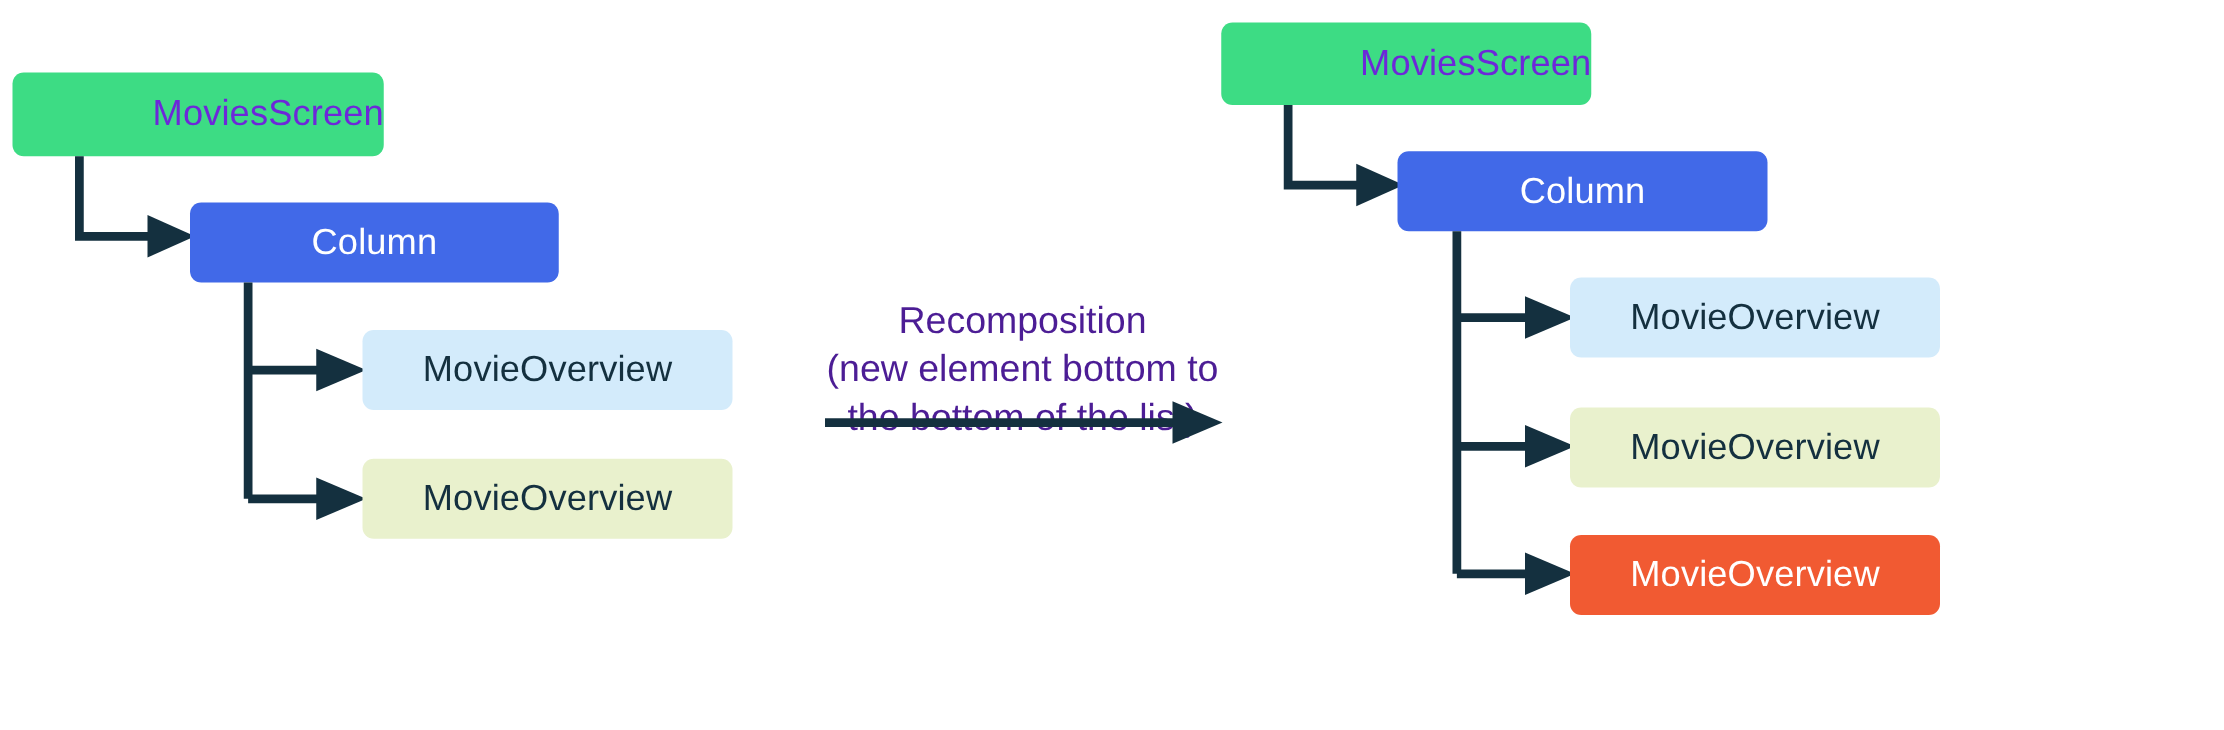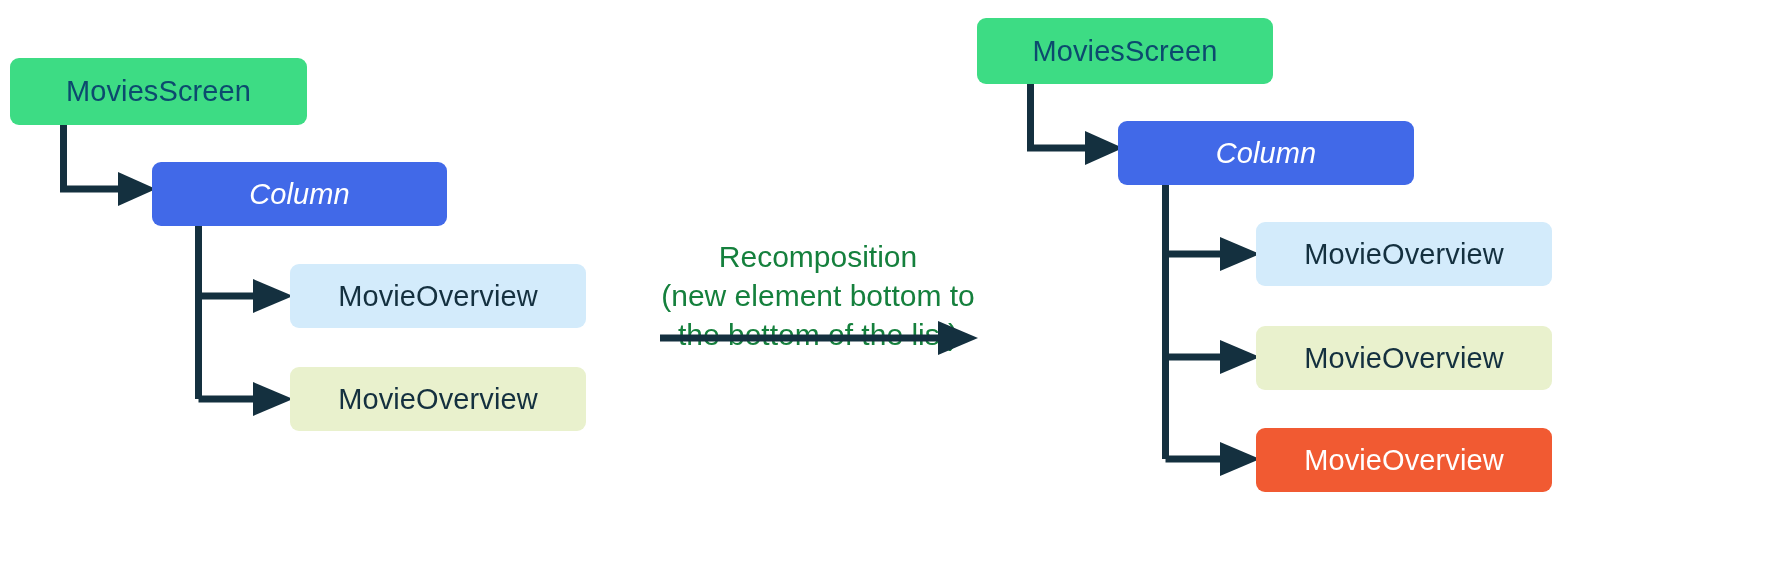--- a/index.html
+++ b/index.html
@@ -23,41 +23,41 @@
     position: absolute;
     border-radius: 9px;
     display: flex;
     align-items: center;
     justify-content: center;
     box-sizing: border-box;
     font-size: 29px;
     letter-spacing: 0.1px;
     white-space: nowrap;
   }
-  .node-green   { background: #3ddc84; color: #0c4a6e; }
-  .node-blue    { background: #4169e8; color: #ffffff; font-style: italic; }
+  .node-green   { background: #3ddc84; color: #6d28d9; justify-content: flex-end; }
+  .node-blue    { background: #4169e8; color: #ffffff; }
   .node-lblue   { background: #d3ebfb; color: #14303f; }
   .node-lgreen  { background: #e9f1cd; color: #14303f; }
   .node-orange  { background: #f15a32; color: #ffffff; }
 
   .conn {
     position: absolute;
     pointer-events: none;
     overflow: visible;
   }
   .conn path, .conn line {
     stroke: #14303f;
     stroke-width: 7;
     fill: none;
   }
   .conn polygon { fill: #14303f; }
 
   .center-label {
     position: absolute;
-    color: #15803d;
+    color: #4c1d95;
     font-size: 30px;
     line-height: 39px;
     text-align: center;
     white-space: pre-line;
   }
   .big-arrow {
     position: absolute;
   }
   .big-arrow line { stroke: #14303f; stroke-width: 7; }
   .big-arrow polygon { fill: #14303f; }

